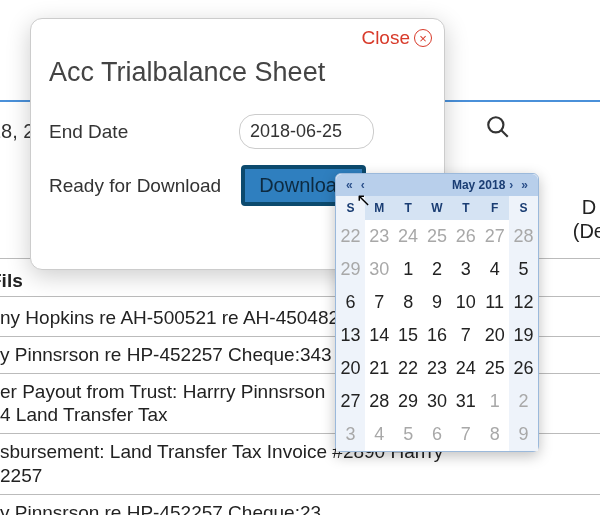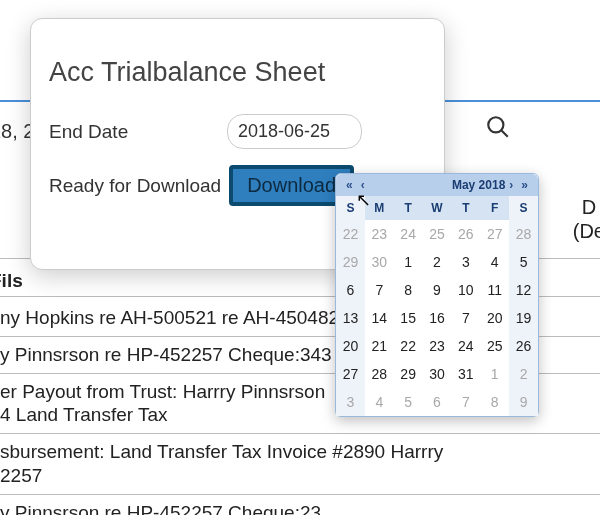--- a/index.html
+++ b/index.html
@@ -114,21 +114,21 @@
   .modal-title {
     text-align: left;
     font-size: 27px;
     color: #444;
     margin-top: 26px;
     margin-bottom: 26px;
   }
   .form-row {
     display: flex;
     align-items: center;
-    gap: 8px;
+    gap: 20px;
     margin: 10px 0 16px 0;
     font-size: 19px;
     color: #333;
   }
   .form-row label { width: 170px; }
   .date-input {
     font-size: 18px;
     padding: 6px 10px;
     border: 1px solid #ccc;
     border-radius: 16px;
@@ -179,21 +179,21 @@
   }
   .dp-dow {
     background: #d5e3f3;
     color: #1a3d73;
     font-weight: bold;
     padding: 5px 0;
     font-size: 12px;
   }
   .dp-cell {
     padding: 6px 0;
-    font-size: 14px;
+    font-size: 18px;
     color: #222;
     cursor: pointer;
   }
   .dp-wkend { background: #eef3fa; }
   .dp-other { color: #a8a8a8; }
   .cursor-arrow {
     position: absolute;
     top: 189px;
     left: 356px;
     font-size: 18px;
@@ -225,20 +225,24 @@
       <div class="row">y Pinnsrson re HP-452257 Cheque:343</div>
       <div class="row">er Payout from Trust: Harrry Pinnsrson
 4 Land Transfer Tax</div>
       <div class="row">sbursement: Land Transfer Tax Invoice #2890 Harrry
 2257</div>
       <div class="row">y Pinnsrson re HP-452257 Cheque:23</div>
     </div>
 </div>
 
 <div class="modal">
+  <div class="modal-close">
+    <span>Close</span>
+    <span class="x">×</span>
+  </div>
   <div class="modal-title">Acc Trialbalance Sheet</div>
   <div class="form-row">
     <label>End Date</label>
     <input class="date-input" type="text" value="2018-06-25" style="">
   </div>
   <div class="form-row">
     <label style="width:auto">Ready for Download</label>
     <button class="dl-btn">Download</button>
   </div>
 </div>

